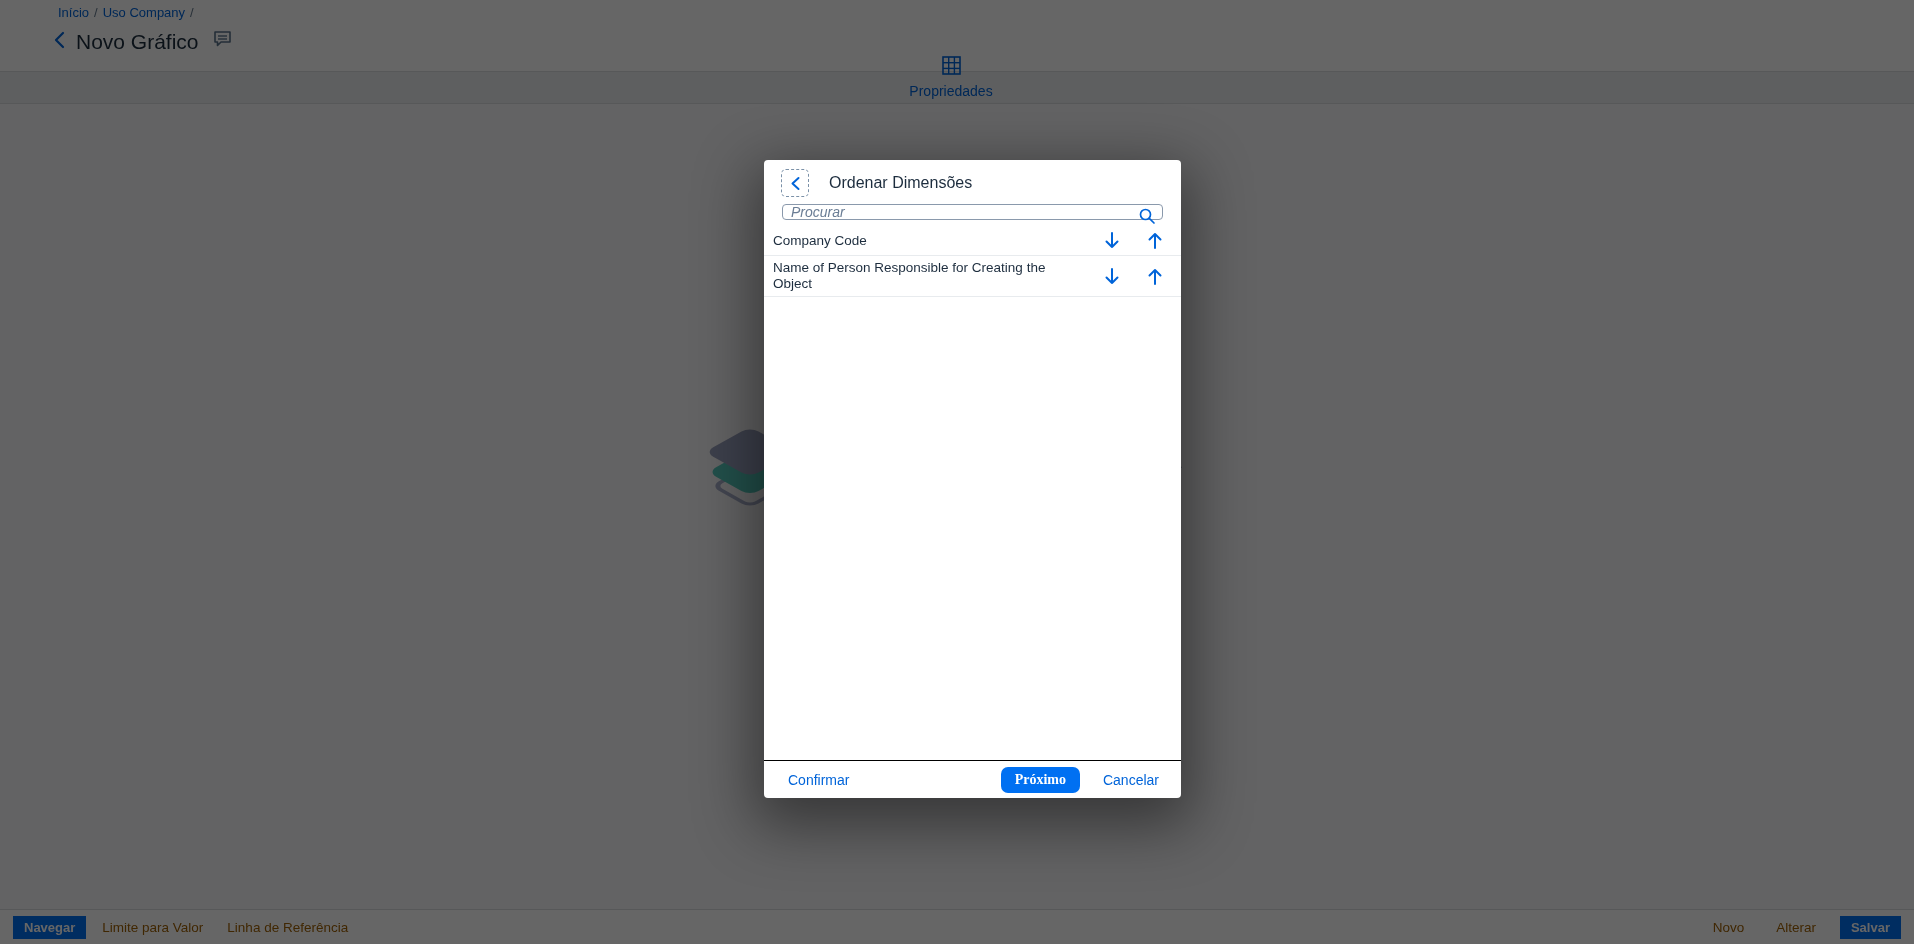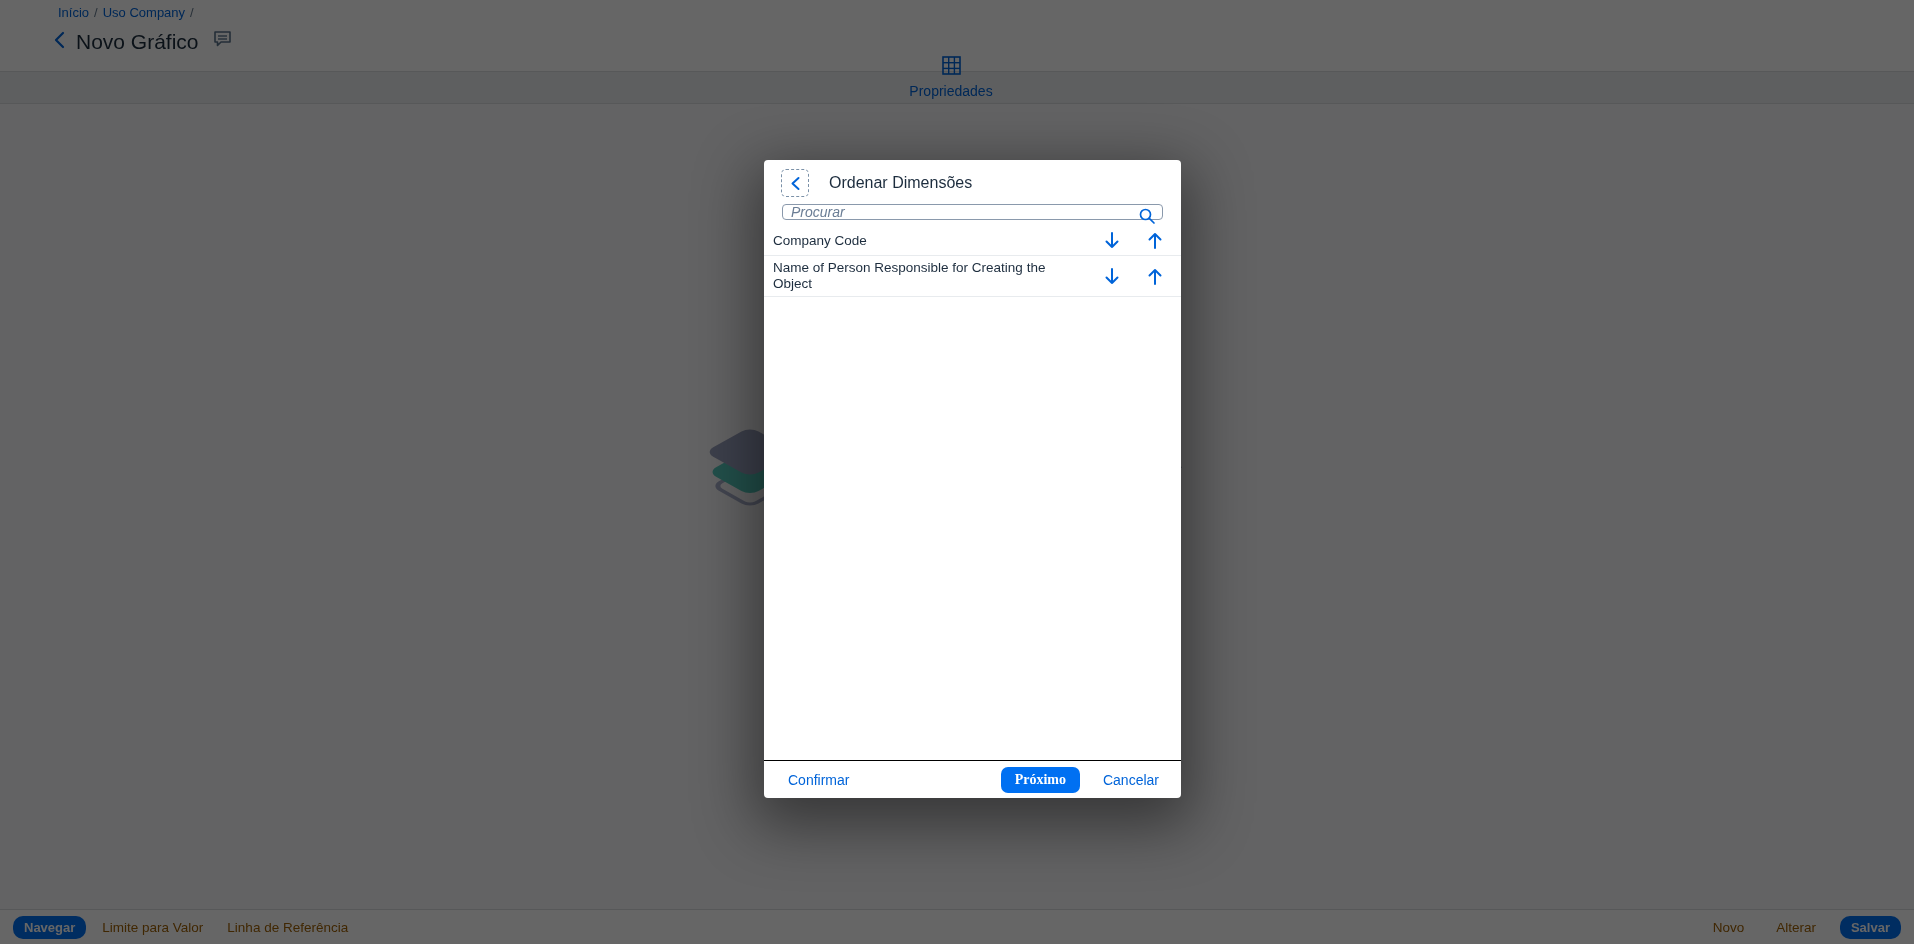--- a/index.html
+++ b/index.html
@@ -26,21 +26,21 @@
   .layers-illu { position:absolute; left:700px; top:310px; width:130px; height:130px; }
   .lyr { position:absolute; border-radius:12px; }
   .lyr-bottom { left:22px; top:44px; width:56px; height:56px; border:5px solid #a9aecb; background:transparent; transform:scale(1,0.56) rotate(45deg); }
   .lyr-mid { left:20px; top:28px; width:60px; height:60px; background:#56c9bb; transform:scale(1,0.56) rotate(45deg); }
   .lyr-top { left:18px; top:6px; width:64px; height:64px; background:#9aa0bd; transform:scale(1,0.56) rotate(45deg); }
   .big-x { position:absolute; left:1148px; top:316px; font-size:52px; font-weight:700; color:#a8adc8; }
 
   .bottom-bar { position:absolute; left:0; bottom:0; width:100%; height:35px; background:#ffffff; border-top:1px solid #d9dcde; display:flex; align-items:center; padding:0 13px; }
   .bb-left { display:flex; align-items:center; gap:8px; }
   .bb-right { margin-left:auto; display:flex; align-items:center; gap:16px; }
-  .btn-filled { background:#0070f2; color:#fff; border:none; border-radius:10px; font-size:13px; font-weight:600; font-family:inherit; padding:4px 11px; cursor:pointer; }
+  .btn-filled { background:#0070f2; color:#fff; border:none; border-radius:0; font-size:13px; font-weight:600; font-family:inherit; padding:4px 11px; cursor:pointer; }
   .btn-text { background:none; border:none; color:#a16207; font-size:13.5px; font-family:inherit; padding:4px 8px; cursor:pointer; }
 
   
   .overlay { position:absolute; inset:0; background:rgba(0,0,0,0.6); z-index:5; }
 
   
   .dialog { position:absolute; left:748px; top:160px; width:417px; height:638px; background:#fff; border-radius:4px; z-index:10; display:flex; flex-direction:column; box-shadow:0 18px 60px 10px rgba(0,0,0,0.45);margin-left:16px; }
   .dlg-header { display:flex; align-items:center; gap:21px; padding:10px 16px 0 18px; }
   .dlg-back { width:26px; height:26px; background:#fff; border:none; outline:1px dashed #7b91a8; outline-offset:0px; border-radius:4px; display:inline-flex; align-items:center; justify-content:center; cursor:pointer; }
   .dlg-title { font-size:16px; font-weight:400; color:#1d2d3e; }

